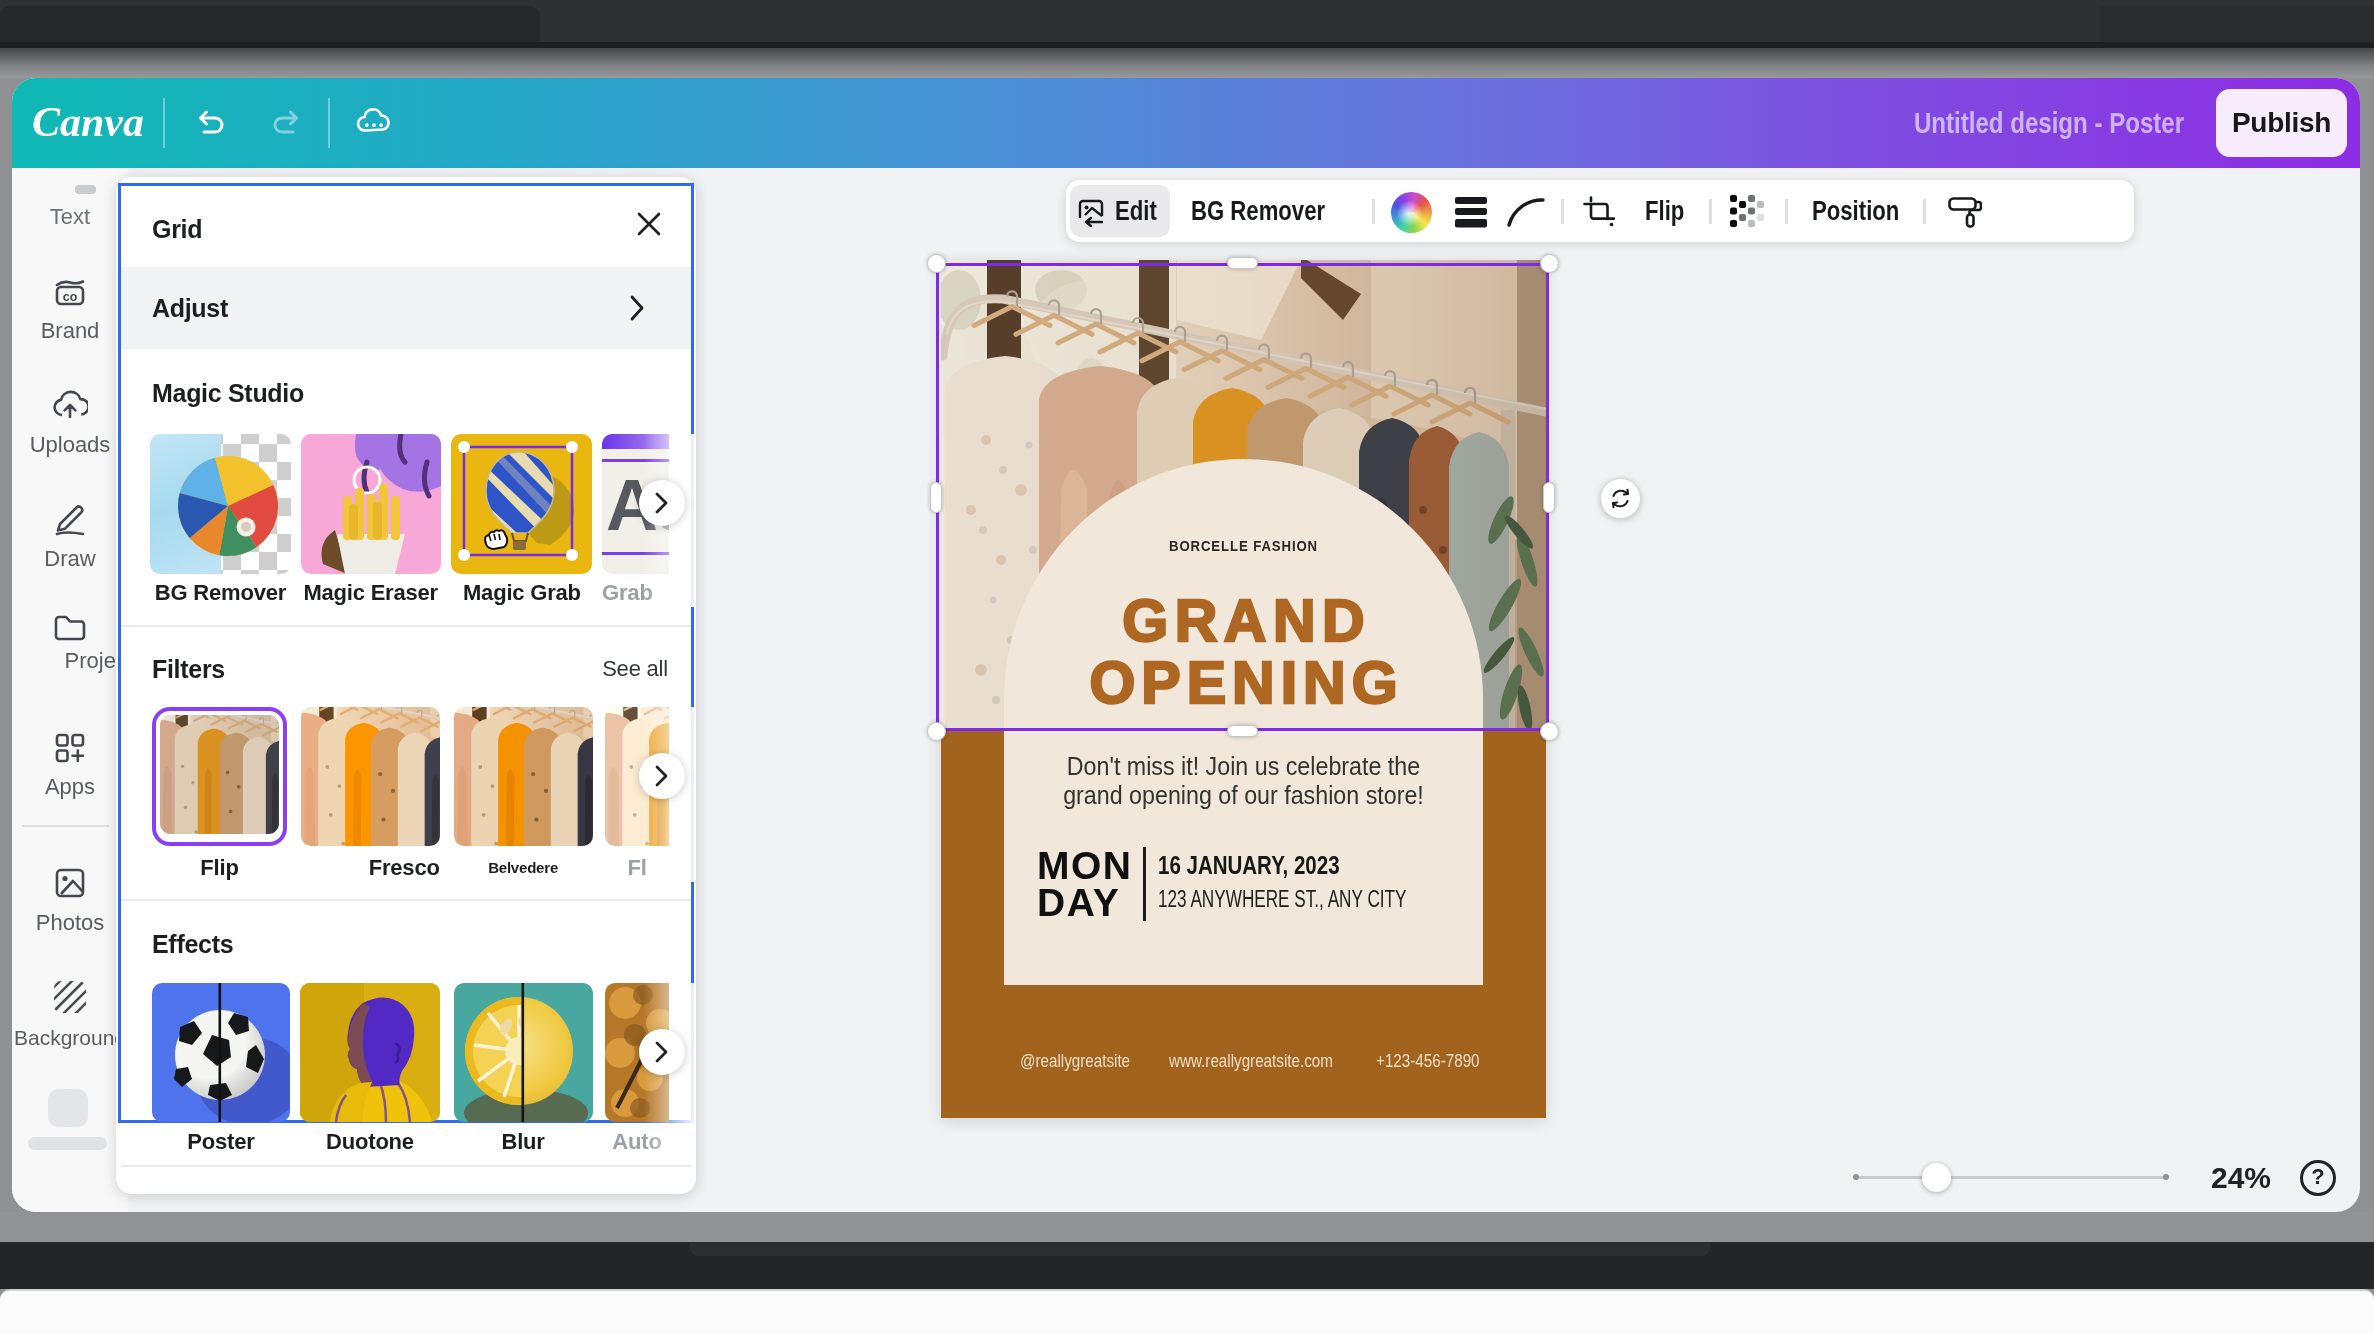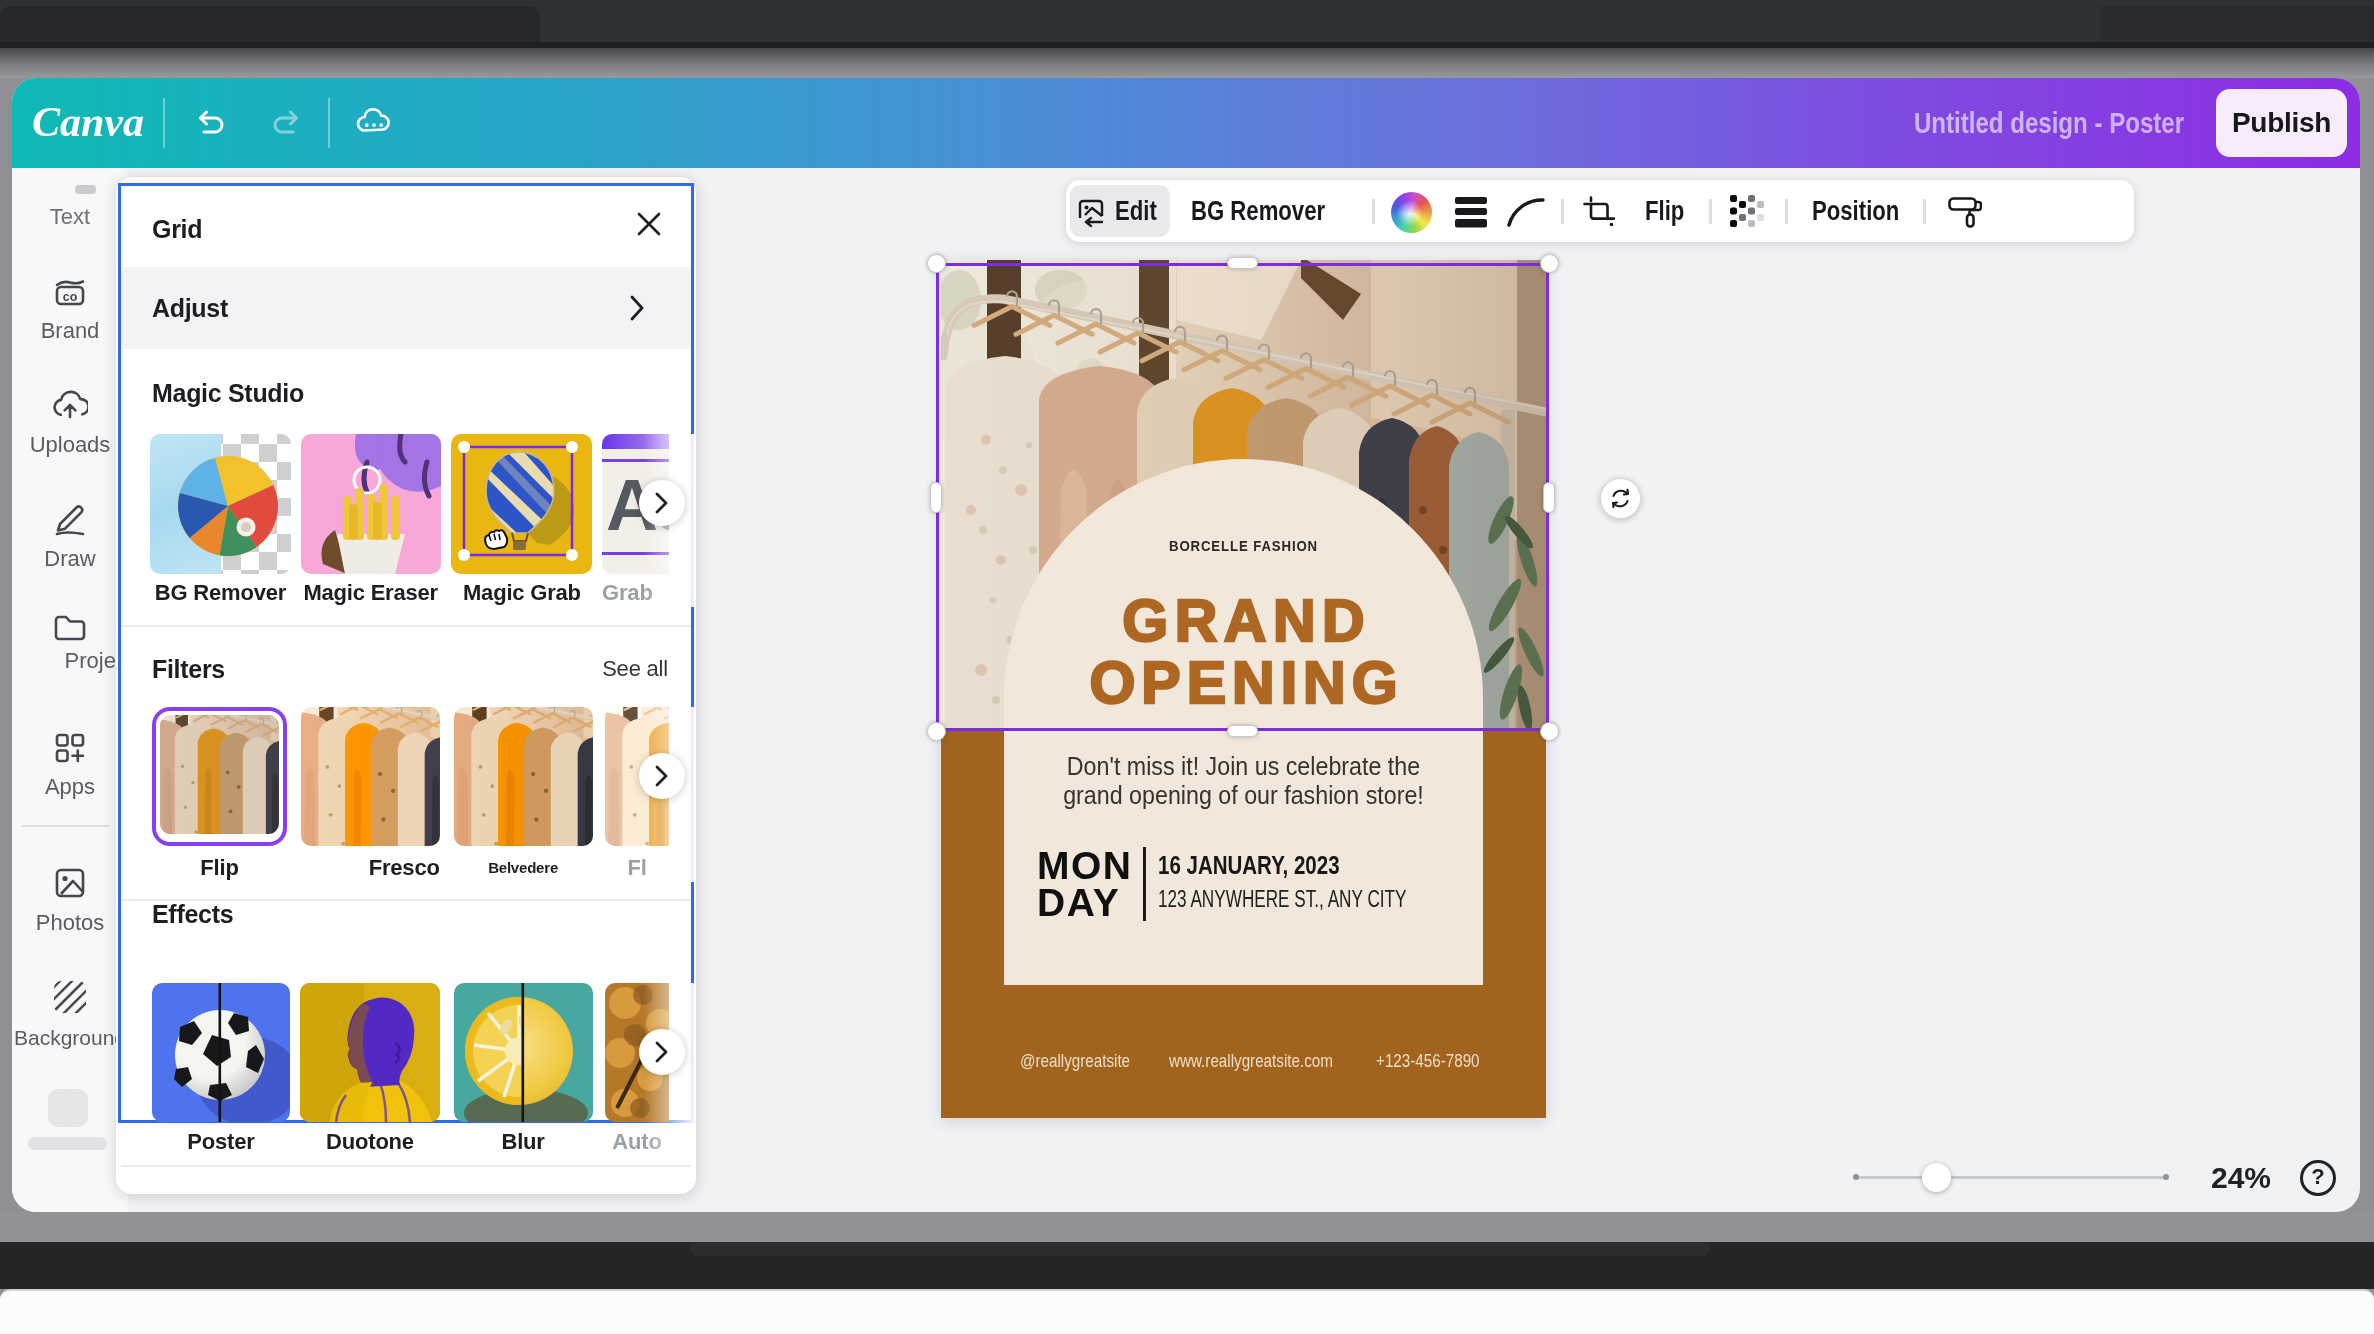--- a/index.html
+++ b/index.html
@@ -416,21 +416,21 @@
       <svg style="filter:brightness(1.15) saturate(.85);" width="139" height="139" viewBox="160 95 290 290">
           <use href="#rackg"></use>
         </svg>
     </div>
     <div class="abs" style="left:36px;top:677px;width:135px;text-align:center;font-size:22px;font-weight:600;line-height:28px;letter-spacing:-0.2px;white-space:nowrap;">Flip</div>
     <div class="abs" style="left:184.7px;top:677px;width:139px;text-align:right;font-size:22px;font-weight:600;line-height:28px;letter-spacing:-0.2px;white-space:nowrap;">Fresco</div>
     <div class="abs" style="left:337.6px;top:677px;width:139px;text-align:center;font-size:15px;font-weight:600;line-height:28px;letter-spacing:-0.2px;white-space:nowrap;">Belvedere</div>
     <div class="abs" style="left:489px;top:677px;width:64px;text-align:center;font-size:22px;font-weight:600;line-height:28px;letter-spacing:-0.2px;white-space:nowrap;color:#9ba0a6;">Fl</div>
 
     <div class="abs" style="left:5px;top:722px;width:570px;height:1.5px;background:#e9eaed;"></div>
-    <div class="abs" style="left:36px;top:721px;font-size:25px;font-weight:700;line-height:32px;letter-spacing:-0.3px;">Effects</div>
+    <div class="abs" style="left:36px;top:751px;font-size:25px;font-weight:700;line-height:32px;letter-spacing:-0.3px;">Effects</div>
 
     <div class="abs" style="left:36px;top:806px;width:138px;height:139px;border-radius:10px;overflow:hidden;background:#4f73ec;">
       <svg width="138" height="139" viewBox="0 0 138 139">
         <ellipse cx="97" cy="98" rx="52" ry="44" fill="#3e55c4" opacity=".85"></ellipse>
         <circle cx="68" cy="72" r="45" fill="#f5f5f2"></circle>
         <circle cx="68" cy="72" r="45" fill="url(#ballsh)"></circle>
         <g fill="#16181a">
           <polygon points="60,52 77,57 79,74 65,83 51,71"></polygon>
           <polygon points="28,44 42,38 50,50 40,62 27,58"></polygon>
           <polygon points="82,30 96,34 97,48 84,52 76,40"></polygon>

